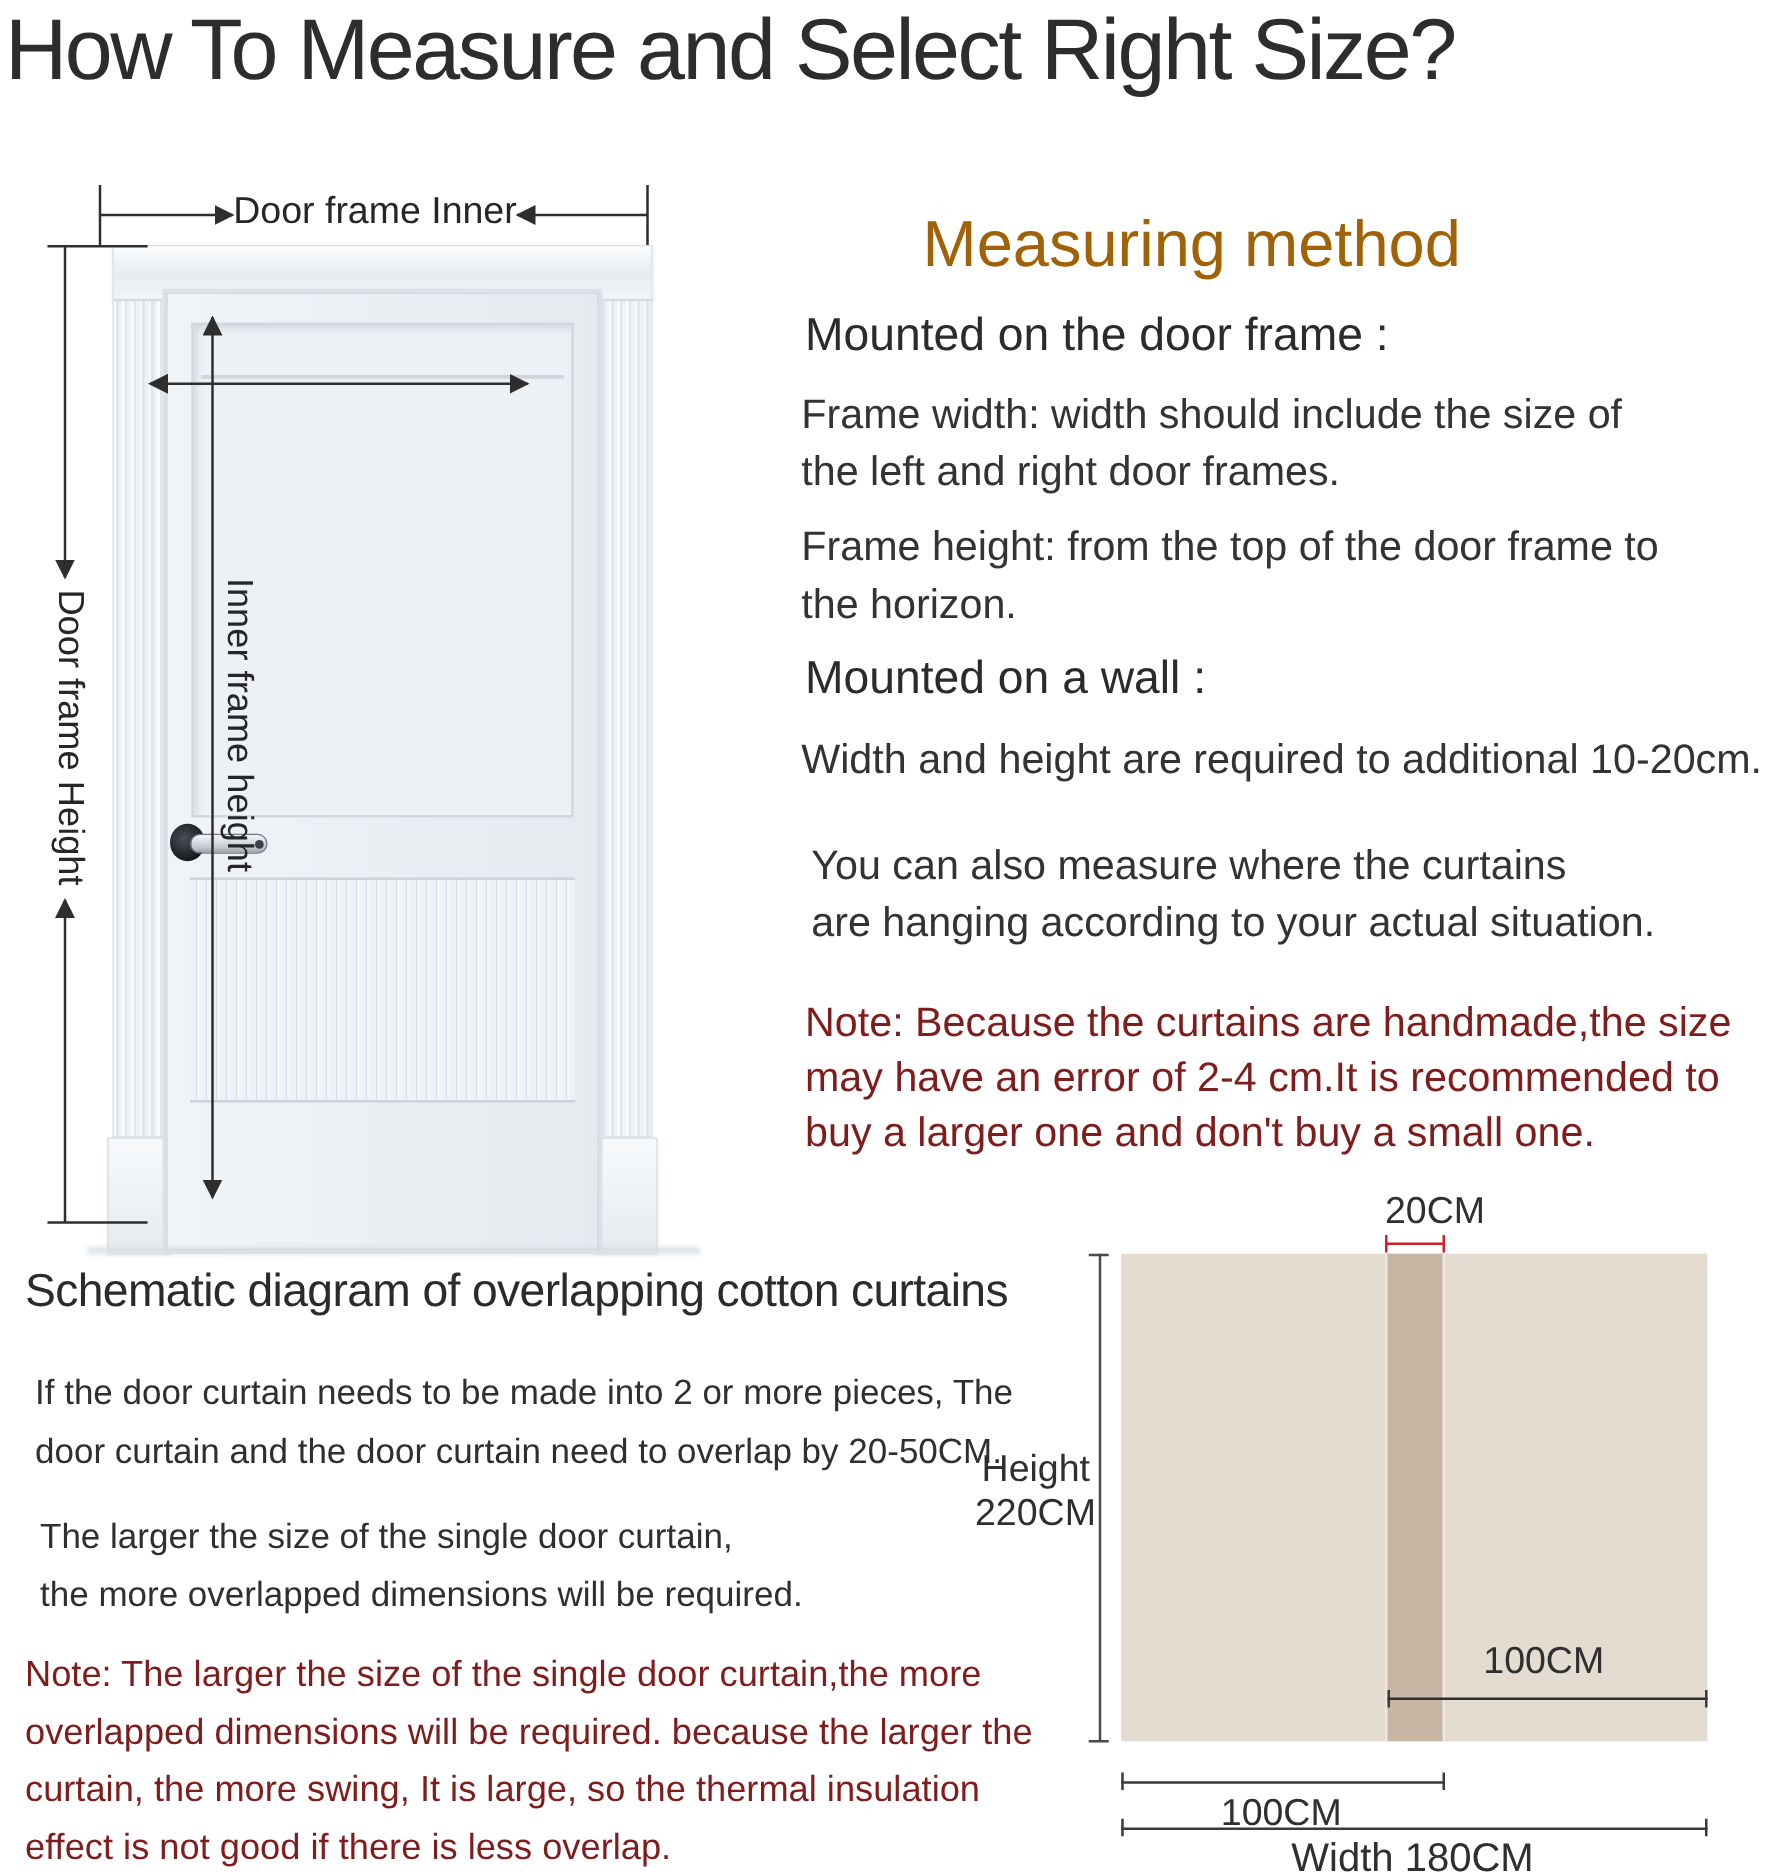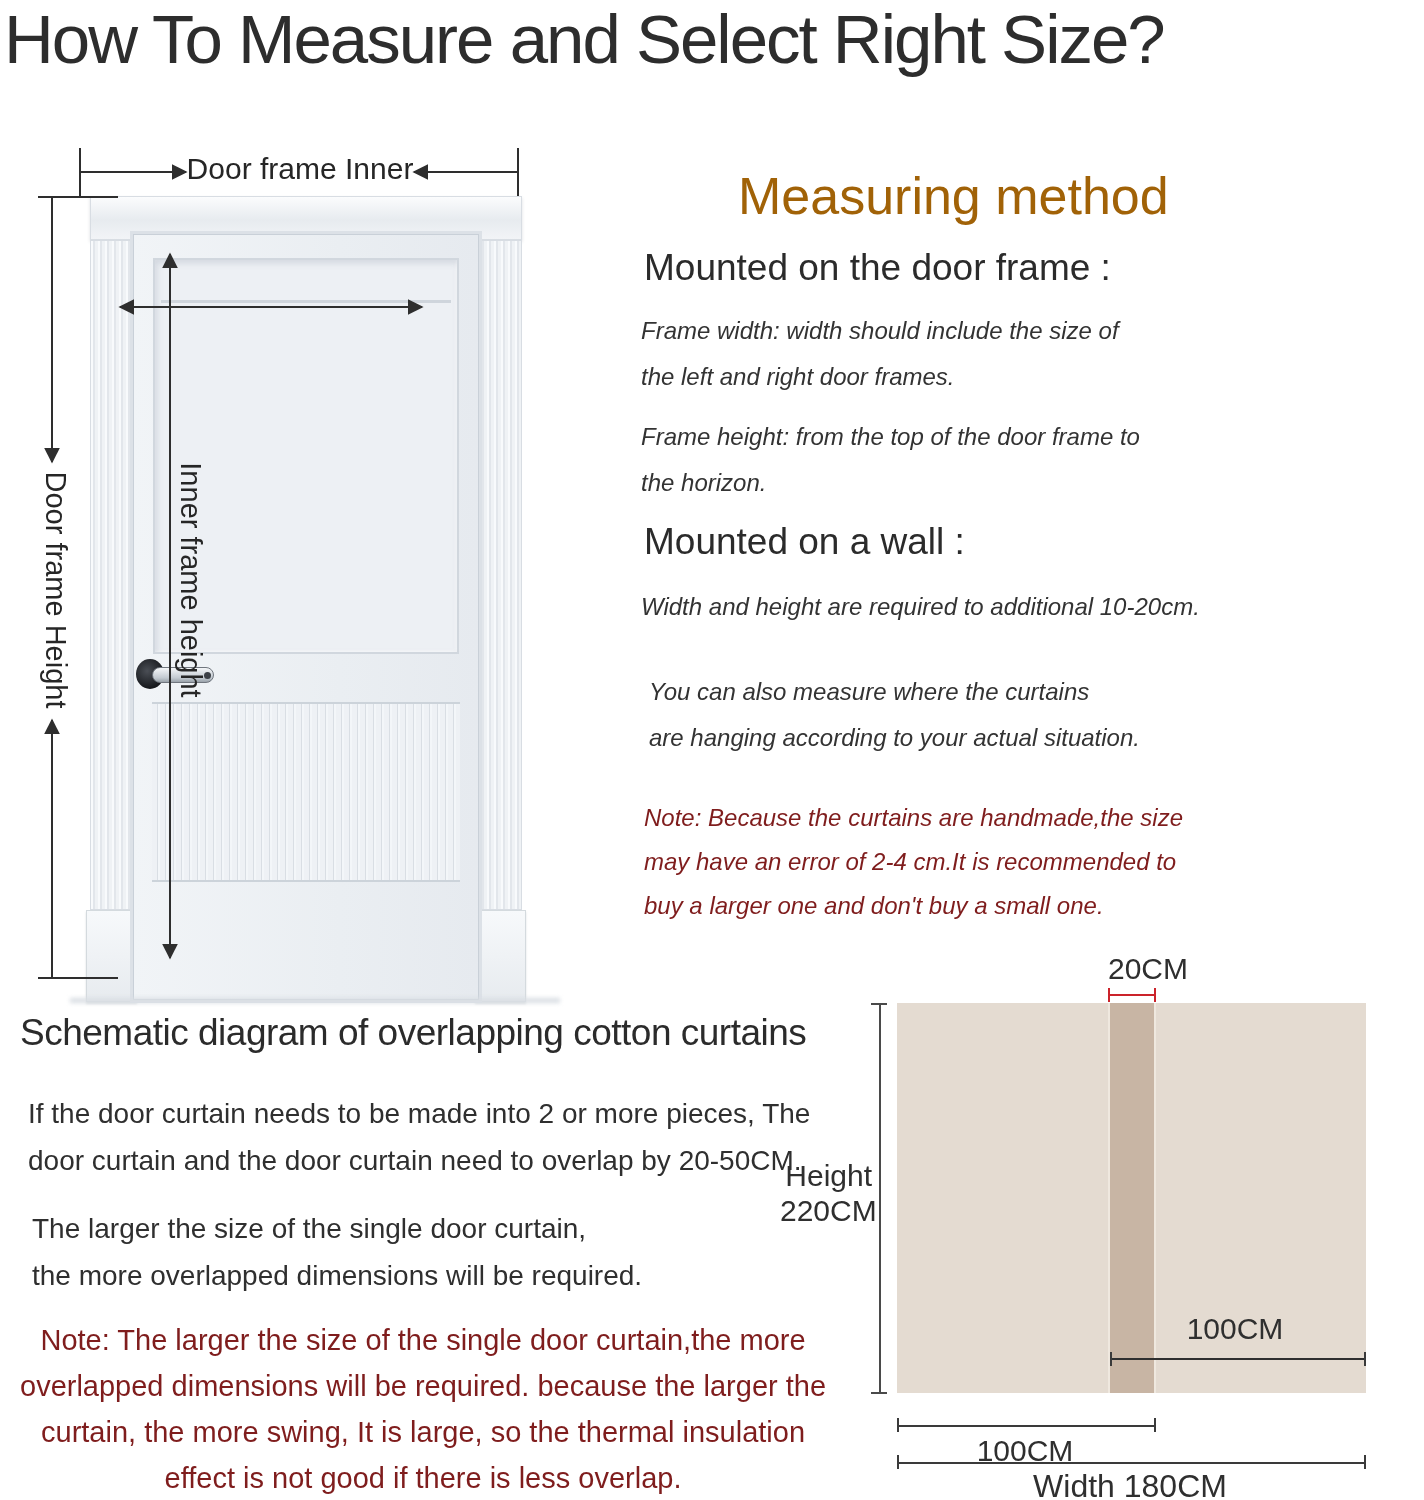--- a/index.html
+++ b/index.html
@@ -74,26 +74,26 @@
   .floor-shadow{
     left:70px;top:858px;width:490px;height:5px;background:#d9dee3;filter:blur(2px);
   }
   
   .dim-label{position:absolute;font-size:30px;color:#262626;text-align:center;}
   .dim-label.vert{transform:rotate(90deg);font-size:29px;white-space:nowrap;}
   #door-svg{position:absolute;left:0;top:0;z-index:5;}
   
   .h1{font-size:52px;color:#a16207;white-space:nowrap;}
   .h2{font-size:37px;color:#2b2b2b;white-space:nowrap;}
-  .body-p{font-size:24px;line-height:46px;white-space:pre-line;color:#333;font-style:italic;}
+  .body-p{font-size:33px;line-height:46px;white-space:pre-line;color:#333;}
   .note-red{color:#7f1d1d;}
   
   #schematic-heading{left:20px;top:1012px;font-size:37px;letter-spacing:-.5px;white-space:nowrap;color:#2b2b2b;}
   .schem-p{font-size:28px;line-height:47px;white-space:pre-line;color:#2f2f2f;}
-  #schem-note{left:20px;top:1317px;font-size:29px;line-height:46px;white-space:pre-line;text-align:center;}
+  #schem-note{left:20px;top:1317px;font-size:29px;line-height:46px;white-space:pre-line;}
   
   #curtain-wrap{left:780px;top:940px;width:644px;height:560px;}
   #curtain-wrap .el{position:absolute;box-sizing:border-box;}
   .panelbg{
     left:117px;top:63px;width:469px;height:390px;background:#e4dbd1;
   }
   .panel-split{
     left:328px;top:63px;width:48px;height:390px;background:#c8b5a4;
     border-left:2px solid #efe8df;border-right:2px solid #efe8df;
   }

